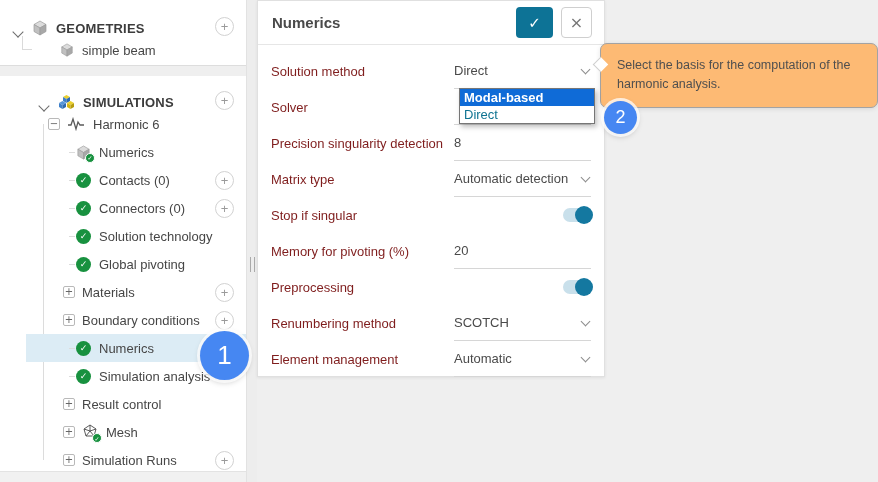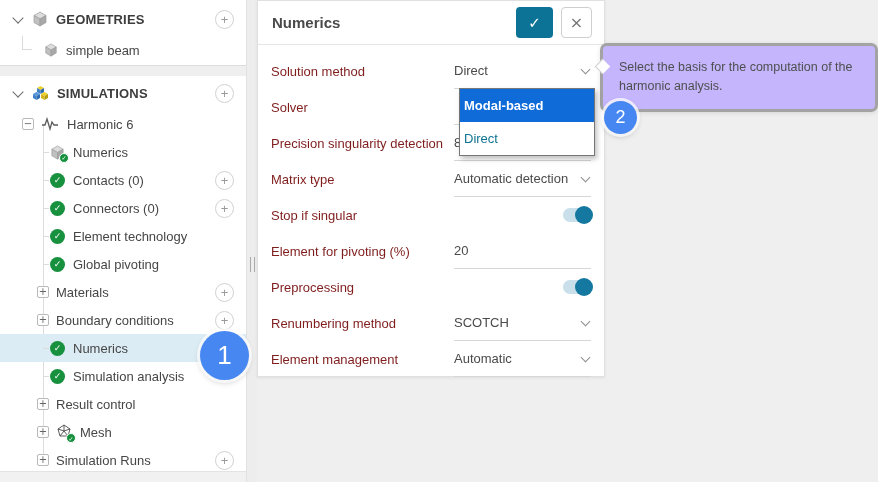--- a/index.html
+++ b/index.html
@@ -10,24 +10,24 @@
     position:relative; overflow:hidden;
   }
   .glyph { font-family:"DejaVu Sans","Liberation Sans",sans-serif; }
 
   
   .sidebar { position:absolute; left:0; top:0; width:247px; height:482px;
              background:#fff; border-right:1px solid #e2e2e2; }
   .sec { background:#fff; position:relative; }
   .sec.geo { height:66px; border-bottom:1px solid #ddd; padding-top:2px; }
   .gap { height:10px; background:#efefef; }
-  .sec.sims { height:396px; }
+  .sec.sims { height:396px;padding-left:26px; }
   .trow { display:flex; align-items:center; position:relative; height:28px;
           font-size:13px; color:#464646; cursor:default; }
-  .trow.hdr { height:34px; font-weight:bold; color:#3c3c3c; letter-spacing:.2px; }
+  .trow.hdr { height:34px; font-weight:bold; color:#3c3c3c; letter-spacing:.2px;align-items:flex-end; }
   .sec.sims .trow.hdr { height:34px; }
   .ticon { margin-right:8px; flex:0 0 auto; display:flex; }
   .tlab { white-space:nowrap; }
   .chev { width:8px; height:8px; border-right:1.6px solid #6d6d6d; border-bottom:1.6px solid #6d6d6d;
           transform:rotate(45deg); margin:-3px 10px 0 14px; flex:0 0 auto; }
   .addbtn { margin-left:auto; margin-right:12px; width:19px; height:19px; border-radius:50%;
             border:1px solid #d2d2d2; background:#fff; color:#9a9a9a; font-size:13px;
             line-height:1; display:flex; align-items:center; justify-content:center; flex:0 0 auto; }
   .expbox { width:12px; height:12px; border:1px solid #b9b9b9; border-radius:2px; background:#fff;
             color:#666; font-size:10px; line-height:1; display:flex; align-items:center;
@@ -77,28 +77,28 @@
   .tin { border:none; outline:none; font-size:13px; color:#4a4a4a; width:100%; background:transparent;
          font-family:"Liberation Sans",sans-serif; }
   .toggle { margin-left:auto; position:relative; width:28px; height:14px; border-radius:7px;
             background:#c9e0eb; }
   .toggle .knob { position:absolute; right:-2px; top:-2px; width:18px; height:18px;
                   border-radius:50%; background:#1478a0; }
 
   
   .popup { position:absolute; left:201px; top:87px; width:136px; background:#fff;
            border:1px solid #767676; box-shadow:2px 3px 5px rgba(0,0,0,.25); z-index:6; }
-  .opt { height:33px; display:flex; align-items:center; padding:0 4px; font-size:13px;
+  .opt { height:17px; display:flex; align-items:center; padding:0 4px; font-size:13px;
          white-space:nowrap; }
   .opt.hl { background:#0f6bd7; color:#fff; font-weight:bold; }
   .opt.plain { color:#0e7391; }
 
   
-  .tooltip { position:absolute; left:600px; top:43px; width:278px; min-height:56px; background:#c4b5fd;
-             border:3px solid #a3a3a3; border-radius:7px; box-shadow:0 1px 5px rgba(0,0,0,.10);
+  .tooltip { position:absolute; left:600px; top:43px; width:278px; min-height:56px; background:#fdba74;
+             border:1px solid #a3a3a3; border-radius:7px; box-shadow:0 1px 5px rgba(0,0,0,.10);
              padding:12px 16px; font-size:12.5px; line-height:1.55; color:#4f4f4f; z-index:5; }
   .tarrow { position:absolute; left:-6px; top:15px; width:11px; height:11px; background:#fff;
             border-left:1px solid #cfcfcf; border-bottom:1px solid #cfcfcf; transform:rotate(45deg); }
 
   
   .callout { position:absolute; border-radius:50%; background:#4687f2; color:#fff;
              display:flex; align-items:center; justify-content:center; z-index:9;
              box-shadow:0 0 0 3px rgba(255,255,255,.75), 0 2px 6px rgba(0,0,0,.25); }
   .c1 { left:200px; top:331px; width:49px; height:49px; font-size:26px; }
   .c2 { left:604px; top:101px; width:33px; height:33px; font-size:18px; }
@@ -113,21 +113,21 @@
       <span class="ticon">
         <svg width="16" height="16" viewBox="0 0 16 16">
             <polygon points="8,1 14,4.5 8,8 2,4.5" fill="#dcdcdc" stroke="#9b9b9b" stroke-width=".7"></polygon>
             <polygon points="2,4.5 8,8 8,15 2,11.5" fill="#c0c0c0" stroke="#9b9b9b" stroke-width=".7"></polygon>
             <polygon points="14,4.5 8,8 8,15 14,11.5" fill="#a8a8a8" stroke="#9b9b9b" stroke-width=".7"></polygon>
           </svg>
       </span>
       <span class="tlab">GEOMETRIES</span>
       <button class="addbtn">+</button>
     </div>
-    <div class="trow" style="padding-left:44px">
+    <div class="trow" style="padding-left:60px">
       <span class="elbow"></span>
       <span class="ticon">
         <svg width="14" height="14" viewBox="0 0 16 16">
             <polygon points="8,1 14,4.5 8,8 2,4.5" fill="#dcdcdc" stroke="#9b9b9b" stroke-width=".7"></polygon>
             <polygon points="2,4.5 8,8 8,15 2,11.5" fill="#c0c0c0" stroke="#9b9b9b" stroke-width=".7"></polygon>
             <polygon points="14,4.5 8,8 8,15 14,11.5" fill="#a8a8a8" stroke="#9b9b9b" stroke-width=".7"></polygon>
           </svg>
       </span>
       <span class="tlab">simple beam</span>
     </div>
@@ -183,21 +183,21 @@
     </div>
 
     <div class="trow lvl-s">
       <span class="gbadge ticon glyph">✓</span>
       <span class="tlab">Connectors (0)</span>
       <button class="addbtn">+</button>
     </div>
 
     <div class="trow lvl-s">
       <span class="gbadge ticon glyph">✓</span>
-      <span class="tlab">Element technology</span>
+      <span class="tlab">Solution technology</span>
     </div>
 
     <div class="trow lvl-s">
       <span class="gbadge ticon glyph">✓</span>
       <span class="tlab">Global pivoting</span>
     </div>
 
     <div class="trow lvl-x">
       <span class="expbox glyph">+</span>
       <span class="tlab">Materials</span>
@@ -290,21 +290,21 @@
     </div>
     <div class="frow">
       <span class="flab">Stop if singular</span>
       <div class="ctrl">
         <div class="toggle">
             <div class="knob"></div>
           </div>
       </div>
     </div>
     <div class="frow">
-      <span class="flab">Element for pivoting (%)</span>
+      <span class="flab">Memory for pivoting (%)</span>
       <div class="ctrl lined">
         <input class="tin" value="20" style="">
       </div>
     </div>
     <div class="frow">
       <span class="flab">Preprocessing</span>
       <div class="ctrl">
         <div class="toggle">
             <div class="knob"></div>
           </div>

